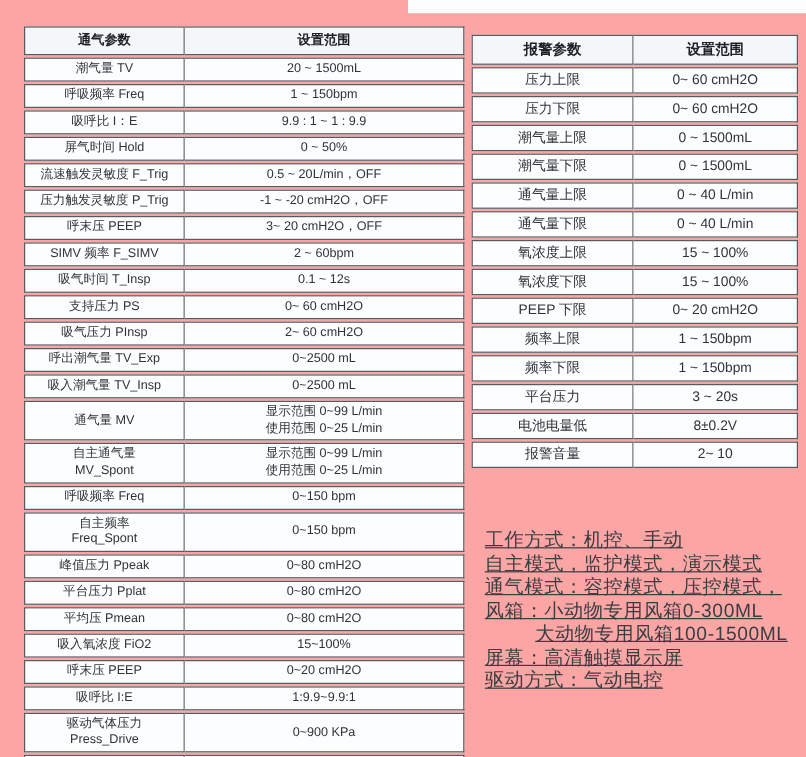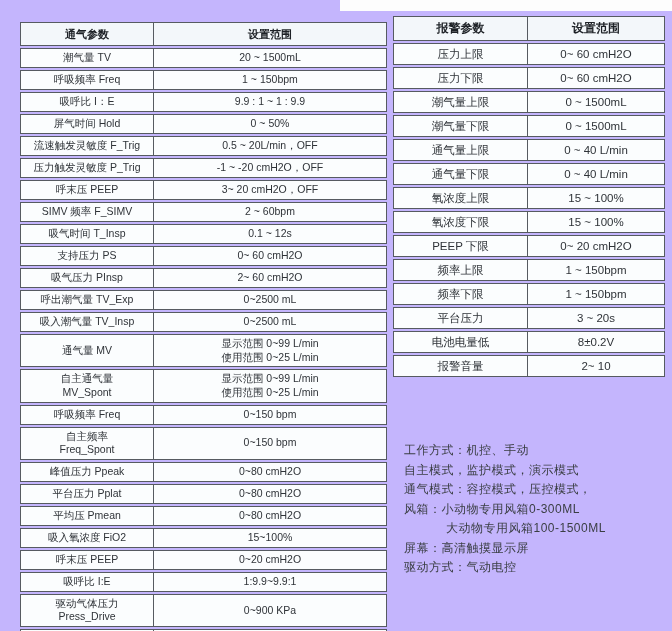--- a/index.html
+++ b/index.html
@@ -4,21 +4,21 @@
 <style>
   html,body{margin:0;padding:0;}
   body{
     font-family:"Liberation Sans", sans-serif;
     background:#dfe9f1;
   }
   .page{
     position:relative;
     width:672px;
     height:631px;
-    background:#c4b5fd;
+    background:#fca5a5;
     overflow:hidden;
     color:#2f3338;
   }
   .scan-strip{
     position:absolute;
     left:340px; top:0; width:332px; height:11px;
     background:#fdfdfd;
   }
   table.spec{
     border-collapse:separate;
@@ -46,35 +46,36 @@
     position:absolute;
     left:20px; top:20px;
     width:367px;
     font-size:10.5px;
   }
   .vent-table th{height:18px; font-size:11px;}
   .vent-table td{height:14px;}
   .vent-table col.c1{width:134px;}
   .alarm-table{
     position:absolute;
-    left:393px; top:14px;
+    left:393px; top:27px;
     width:272px;
     font-size:11.5px;
   }
   .alarm-table th{height:19px; font-size:12px;}
   .alarm-table td{height:16px;}
   .alarm-table col.c1{width:135px;}
   .specs-block{
     position:absolute;
     left:404px; top:441px;
     width:262px;
-    font-size:12px;
+    font-size:16px;
     line-height:19.5px;
     color:#3a3e43;
     letter-spacing:0.5px;
+    text-decoration:underline;
   }
   .specs-block .line{white-space:nowrap;}
   .specs-block .line.indent{padding-left:42px;}
 </style>
 </head>
 <body>
 
 <div class="page">
 
   <div class="scan-strip"></div>

